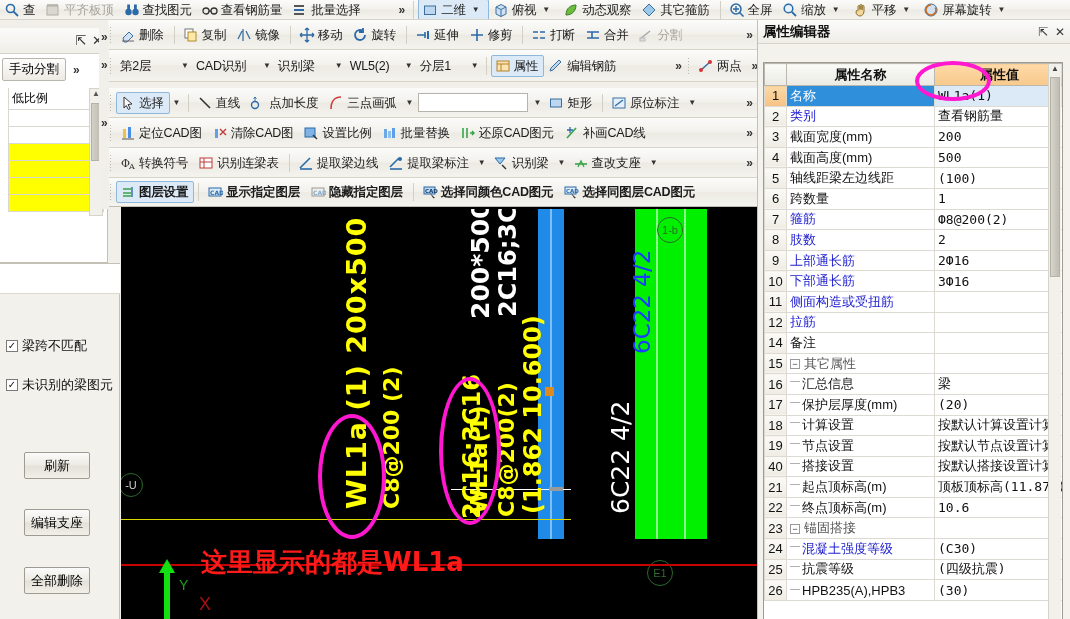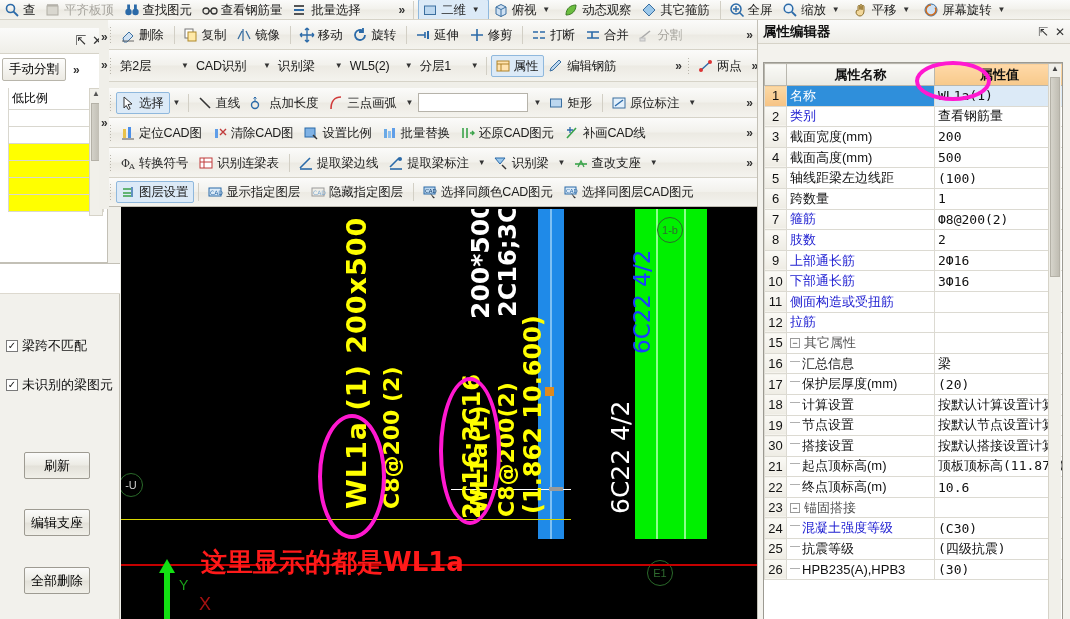--- a/index.html
+++ b/index.html
@@ -688,21 +688,21 @@
             <path d="M5 12L8 6l3 6" stroke="#3aa34a" stroke-width="1.3" fill="none"></path>
           </svg>
         </span>
       <span class="lbl">查改支座</span>
     </div>
     <span class="caret">▼</span>
     <div style="flex:1 1 auto"></div>
     <span class="chev">»</span>
   </div>
 
-  <div class="tbar" id="tb7" style="left:108px; top:178px; width:649px; height:29px; border-bottom:1px solid #bfbcb2;">
+  <div class="tbar" id="tb7" style="left:108px; top:178px; width:649px; height:29px; border-bottom:1px solid #bfbcb2;font-weight:bold;">
     <div class="gripdots"></div>
     <div class="tbtn sel">
       <span class="ico">
           <svg width="16" height="16" viewBox="0 0 16 16">
             <path d="M3 5h8M3 9h8M3 12h8" stroke="#3aa34a" stroke-width="1.4"></path>
             <path d="M12 3v10" stroke="#2b6aa8" stroke-width="1.4"></path>
           </svg>
         </span>
       <span class="lbl">图层设置</span>
     </div>
@@ -871,20 +871,25 @@
               <td class="num">11</td>
               <td class="name blue">侧面构造或受扭筋</td>
               <td class="val"></td>
             </tr>
             <tr>
               <td class="num">12</td>
               <td class="name blue">拉筋</td>
               <td class="val"></td>
             </tr>
             <tr>
+              <td class="num">14</td>
+              <td class="name">备注</td>
+              <td class="val"></td>
+            </tr>
+            <tr>
               <td class="num">15</td>
               <td class="name"><span class="expander">−</span><span style="color: rgb(85, 85, 85);">其它属性</span></td>
               <td class="val"></td>
             </tr>
             <tr>
               <td class="num">16</td>
               <td class="name"><span class="indent">汇总信息</span></td>
               <td class="val">梁</td>
             </tr>
             <tr>
@@ -896,21 +901,21 @@
               <td class="num">18</td>
               <td class="name"><span class="indent">计算设置</span></td>
               <td class="val">按默认计算设置计算</td>
             </tr>
             <tr>
               <td class="num">19</td>
               <td class="name"><span class="indent">节点设置</span></td>
               <td class="val">按默认节点设置计算</td>
             </tr>
             <tr>
-              <td class="num">30</td>
+              <td class="num">40</td>
               <td class="name"><span class="indent">搭接设置</span></td>
               <td class="val">按默认搭接设置计算</td>
             </tr>
             <tr>
               <td class="num">21</td>
               <td class="name"><span class="indent">起点顶标高(m)</span></td>
               <td class="val">顶板顶标高(11.877)</td>
             </tr>
             <tr>
               <td class="num">22</td>

